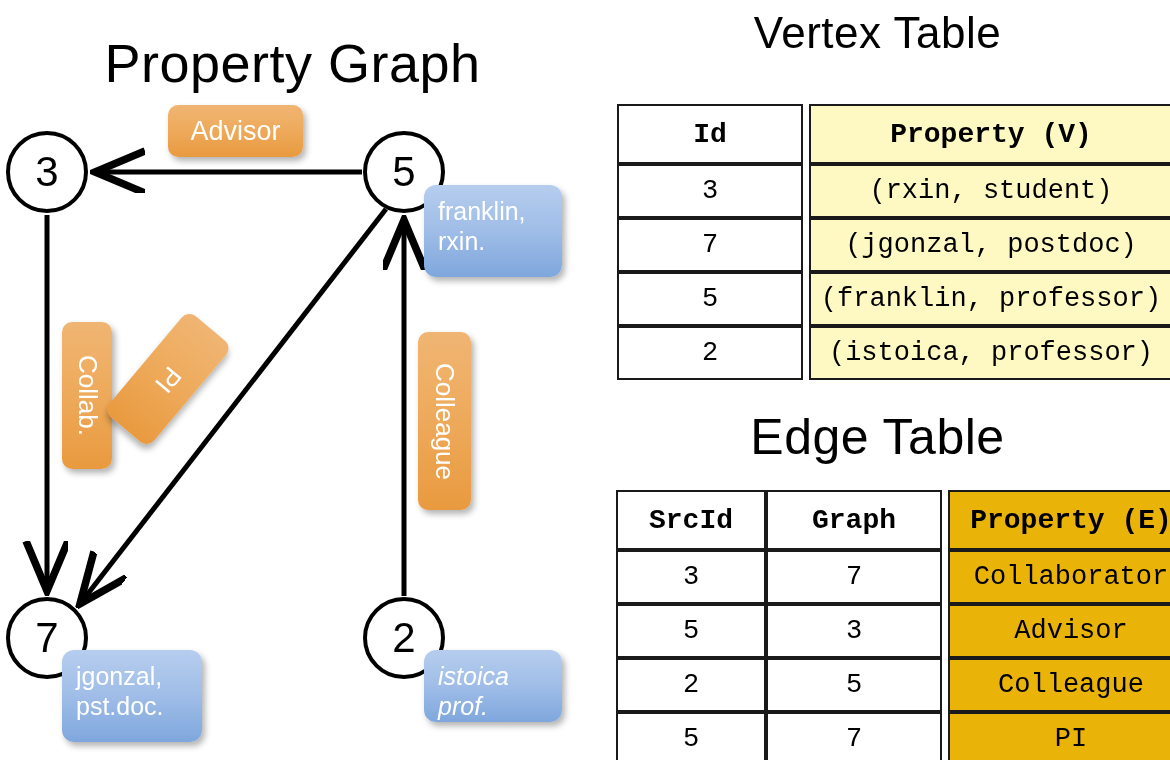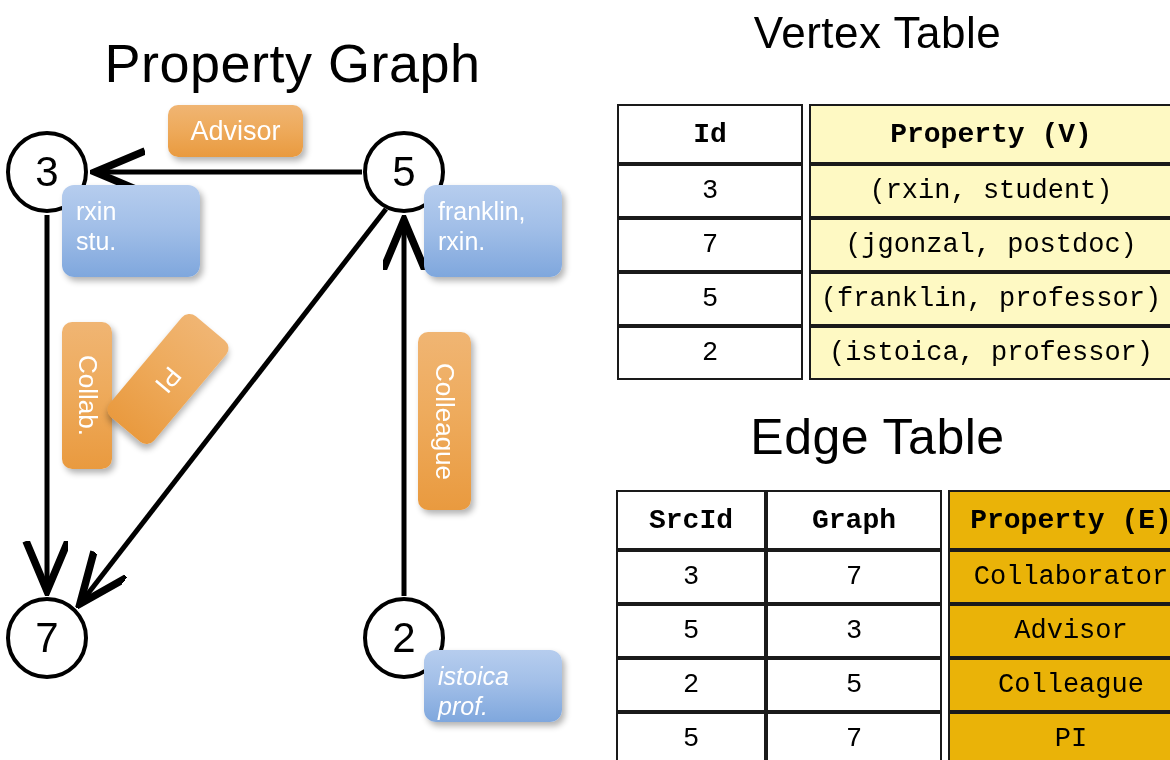--- a/index.html
+++ b/index.html
@@ -201,24 +201,24 @@
     <line x1="386" y1="209" x2="83" y2="600" stroke="#000" stroke-width="5" marker-end="url(#arrowhead)"></line>
 
     <line x1="404" y1="596" x2="404" y2="225" stroke="#000" stroke-width="5" marker-end="url(#arrowhead)"></line>
   </svg>
 
   <div class="node-circle" id="node-3">3</div>
   <div class="node-circle" id="node-5">5</div>
   <div class="node-circle" id="node-7">7</div>
   <div class="node-circle" id="node-2">2</div>
 
-  <div class="prop-box" id="prop-rxin">rxin
-stu.</div>
   <div class="prop-box" id="prop-franklin">franklin,
 rxin.</div>
+  <div class="prop-box" id="prop-jgonzal">jgonzal,
+pst.doc.</div>
   <div class="prop-box" id="prop-istoica">istoica
 prof.</div>
 
   <div class="edge-label" id="edge-advisor">
     <span class="rot">Advisor</span>
   </div>
   <div class="edge-label" id="edge-collab">
     <span class="rot">Collab.</span>
   </div>
   <div class="edge-label" id="edge-pi">

